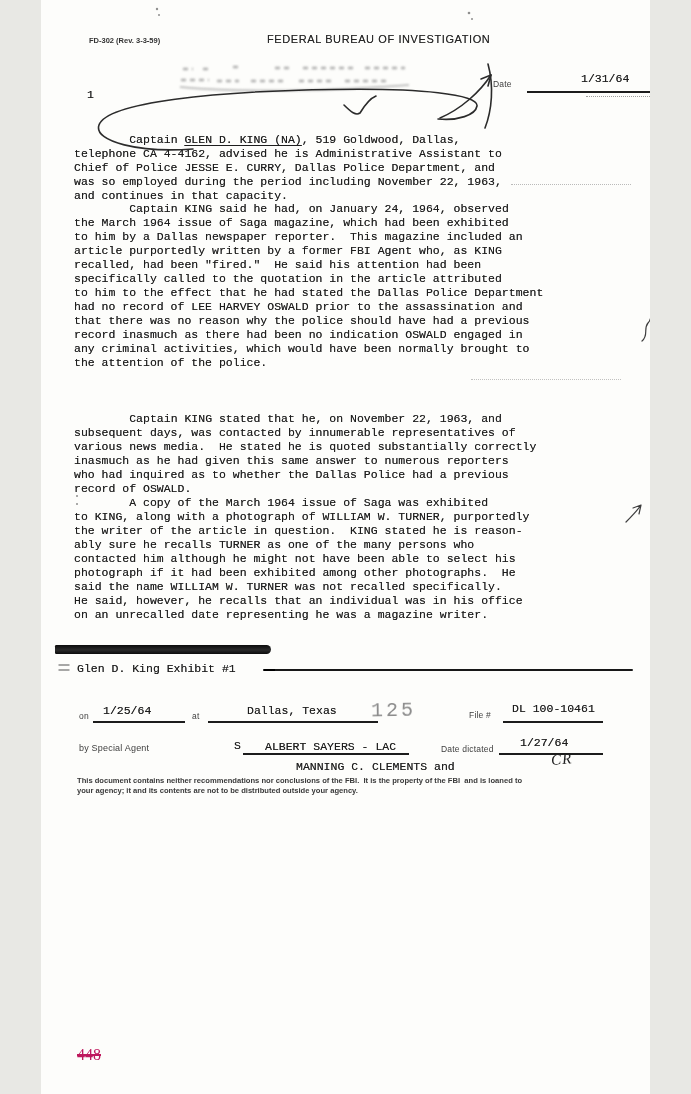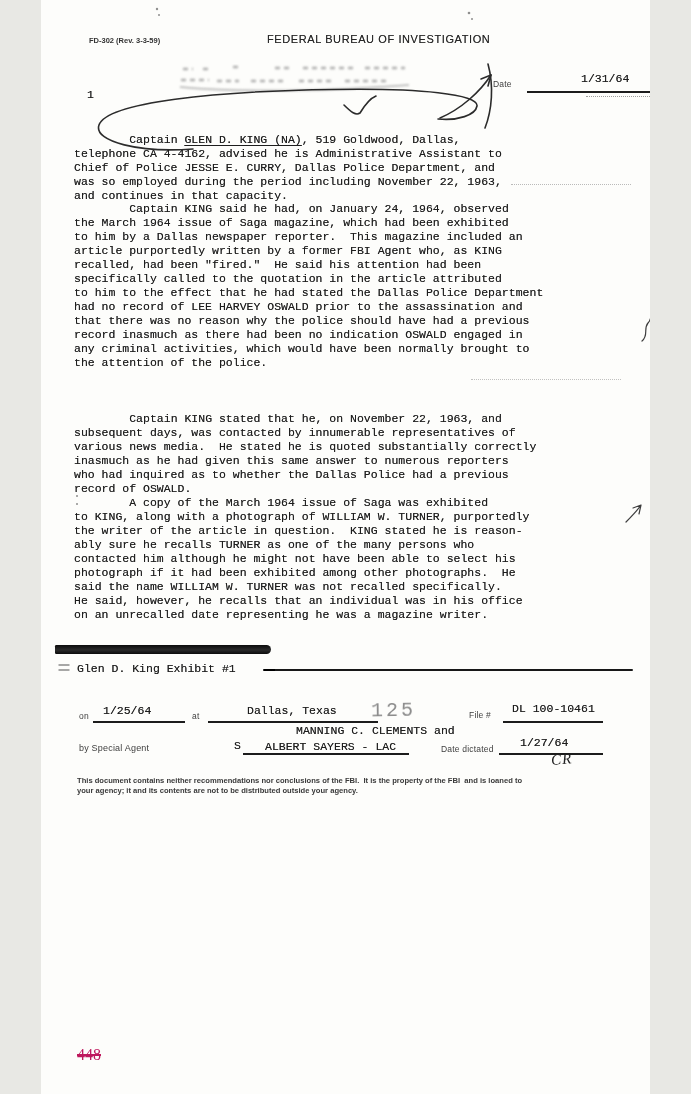--- a/index.html
+++ b/index.html
@@ -141,21 +141,21 @@
   <div class="formlabel" style="left:151px;top:711px;">at</div>
   <div class="typed" style="left:206px;top:704px;">Dallas, Texas</div>
   <div class="uline" style="left:167px;top:721px;width:170px;"></div>
 
   <div class="stamp">125</div>
 
   <div class="formlabel" style="left:428px;top:710px;">File #</div>
   <div class="typed" style="left:471px;top:702px;">DL 100-10461</div>
   <div class="uline" style="left:462px;top:721px;width:100px;"></div>
 
-  <div class="typed" style="left:222px;top:724px;padding-left:33px;">MANNING C. CLEMENTS and</div>
+  <div class="typed" style="left:222px;top:760px;padding-left:33px;">MANNING C. CLEMENTS and</div>
 
   <div class="formlabel" style="left:38px;top:743px;font-size:9px;">by Special Agent</div>
   <div class="typed" style="left:193px;top:739px;">S</div>
   <div class="uline" style="left:202px;top:753px;width:166px;"></div>
   <div class="typed" style="left:224px;top:740px;">ALBERT SAYERS - LAC</div>
 
   <div class="formlabel" style="left:400px;top:744px;">Date dictated</div>
   <div class="typed" style="left:479px;top:736px;">1/27/64</div>
   <div class="uline" style="left:458px;top:753px;width:104px;"></div>
   <div class="initials">CR</div>

